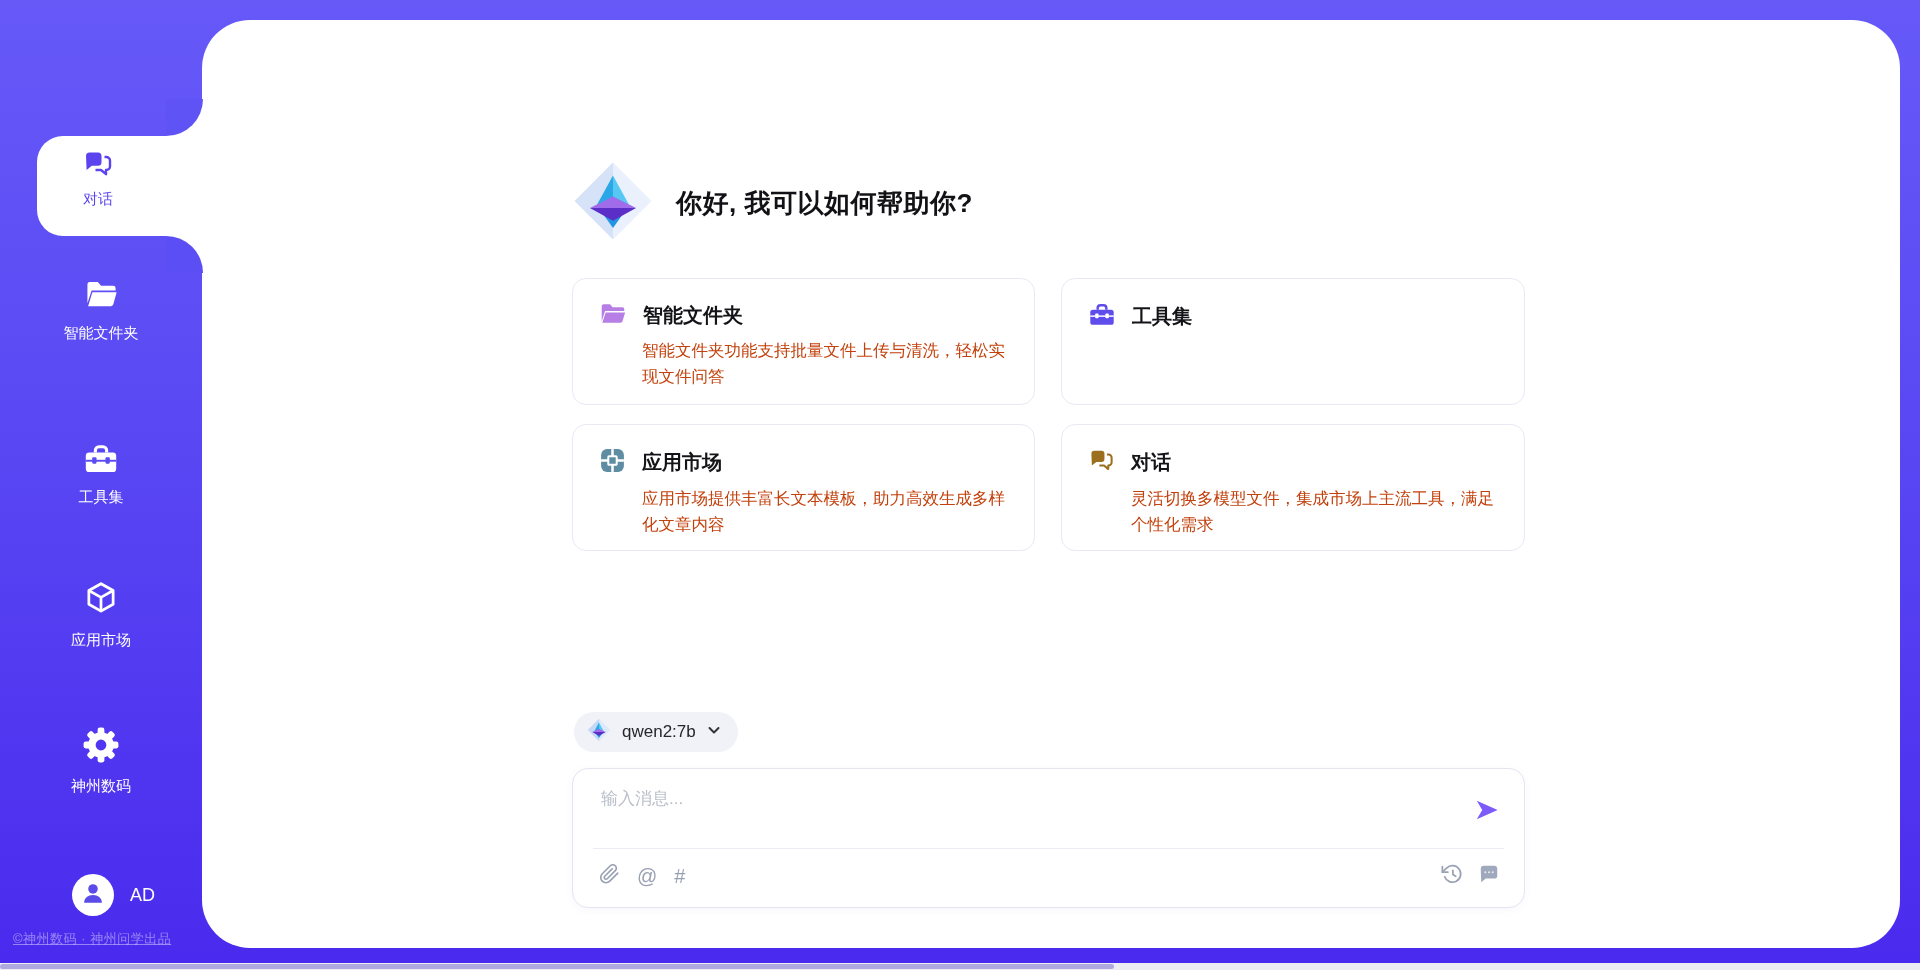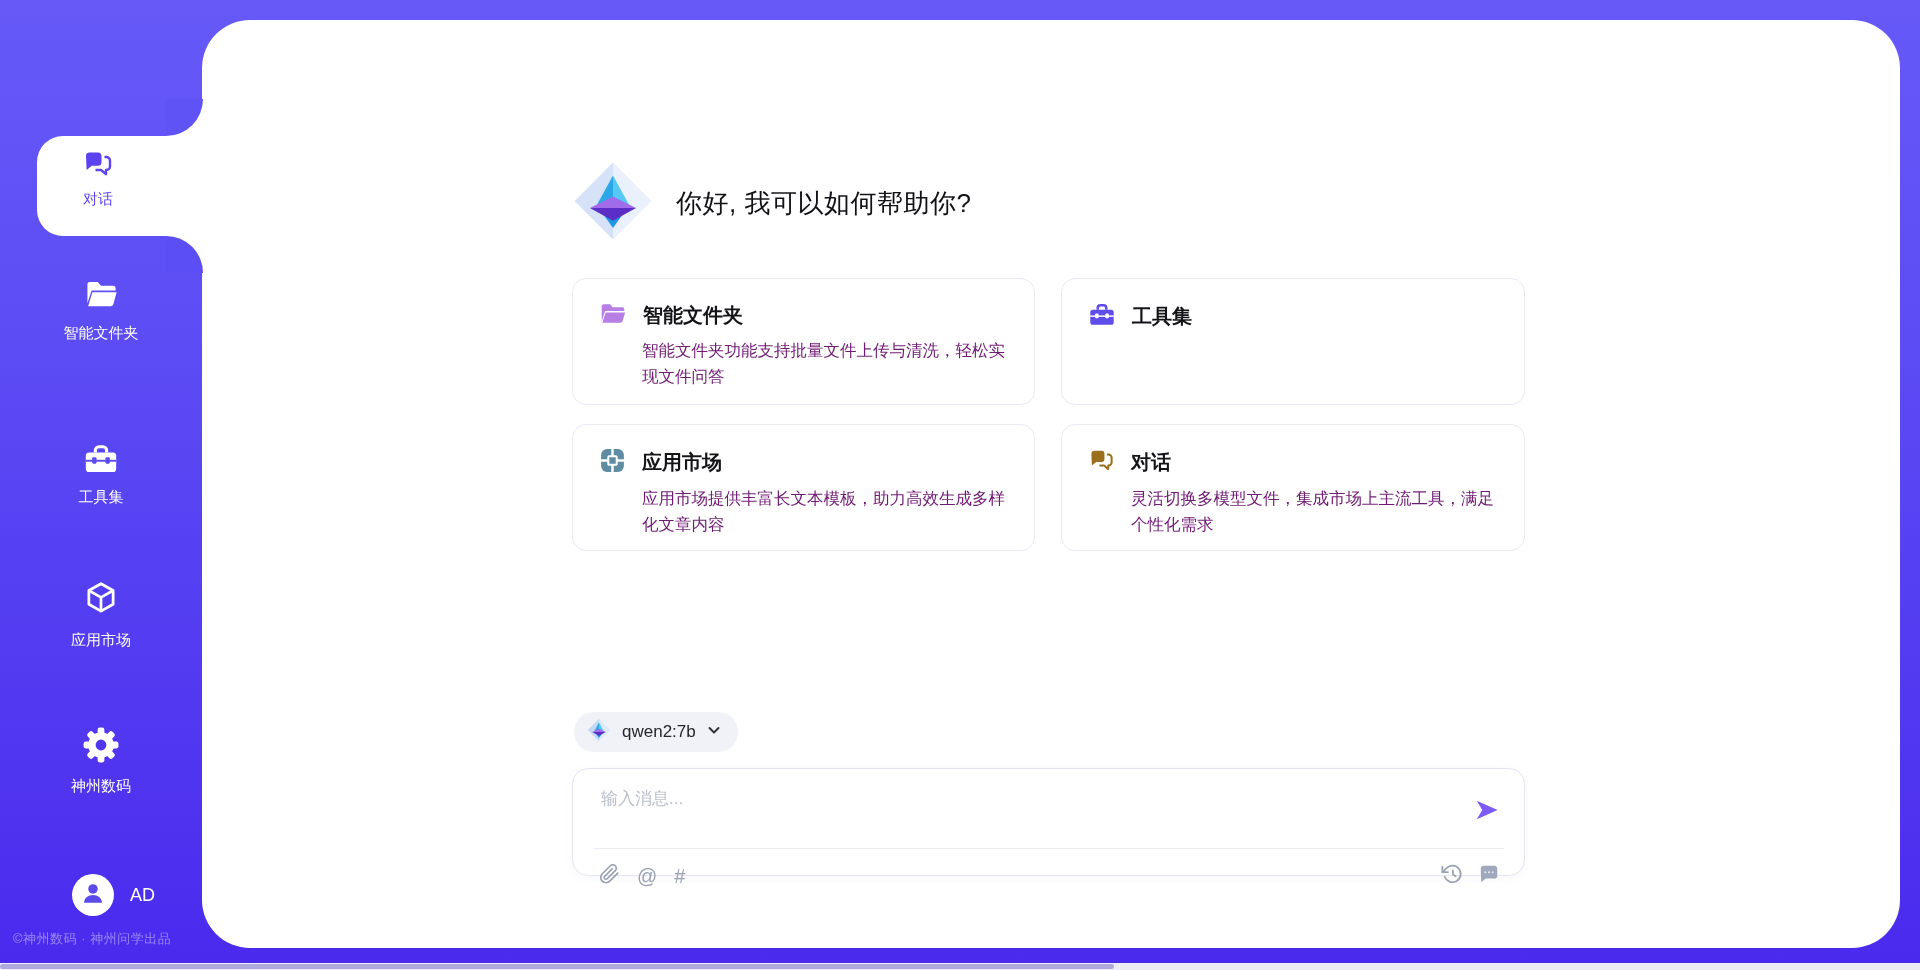--- a/index.html
+++ b/index.html
@@ -28,39 +28,39 @@
   .fillet-top .q{width:100%;height:100%;background:#6053f6;border-bottom-right-radius:100%;}
   .fillet-bottom .q{width:100%;height:100%;background:#5c4ef5;border-top-right-radius:100%;}
 
   .nav-item{position:absolute;left:0;width:202px;display:flex;flex-direction:column;align-items:center;cursor:pointer;}
   .nav-label{color:#ffffff;font-size:15px;margin-top:9px;}
   .nav-folders{top:278px;} .nav-tools{top:441px;} .nav-market{top:580px;} .nav-settings{top:726px;}
 
   .user-row{position:absolute;left:72px;top:874px;display:flex;align-items:center;justify-content:flex-end;}
   .avatar{width:42px;height:42px;border-radius:50%;background:#ffffff;display:flex;align-items:center;justify-content:center;}
   .user-name{color:#fff;font-size:18px;margin-left:16px;}
-  .copyright{position:absolute;left:13px;bottom:22px;color:rgba(255,255,255,0.42);font-size:13px;letter-spacing:.5px;white-space:nowrap;}
+  .copyright{position:absolute;left:13px;bottom:22px;color:rgba(255,255,255,0.42);font-size:13px;letter-spacing:.5px;white-space:nowrap;text-decoration:underline;}
 
   
   .greeting{position:absolute;left:370px;top:140px;display:flex;align-items:center;}
-  .greeting-title{margin-left:22px;font-size:26px;font-weight:400;color:#121216;letter-spacing:.5px;}
+  .greeting-title{margin-left:22px;font-size:26px;font-weight:700;color:#121216;letter-spacing:.5px;}
 
   .cards{position:absolute;left:370px;top:258px;width:953px;display:grid;
     grid-template-columns:463px 464px;column-gap:26px;row-gap:19px;}
   .card{height:127px;box-sizing:border-box;background:#fff;border:1px solid #eae8f4;border-radius:14px;
     padding:22px 24px 0 26px;cursor:pointer;}
   .card-head{display:flex;align-items:center;}
   .card-title{font-size:20px;font-weight:700;color:#141418;margin-left:16px;}
-  .card-desc{margin:8px 0 0 43px;font-size:16.5px;line-height:1.55;color:#701a75;max-width:378px;}
+  .card-desc{margin:8px 0 0 43px;font-size:16.5px;line-height:1.55;color:#c2410c;max-width:378px;}
 
   .model-pill{position:absolute;left:372px;top:692px;height:40px;border-radius:20px;background:#f1f2f7;
     display:inline-flex;align-items:center;padding:0 16px 0 13px;cursor:pointer;justify-content:center;}
   .model-name{font-size:17px;color:#26262e;margin:0 10px 0 11px;}
 
-  .composer{position:absolute;left:370px;top:748px;width:953px;height:108px;box-sizing:border-box;
+  .composer{position:absolute;left:370px;top:748px;width:953px;height:140px;box-sizing:border-box;
     background:#fff;border:1px solid #e6e4f0;border-radius:16px;box-shadow:0 2px 10px rgba(80,70,180,0.04);}
   .composer textarea{position:absolute;left:26px;top:16px;width:830px;height:56px;border:none;outline:none;
     resize:none;background:transparent;font-family:"Liberation Sans","DejaVu Sans",sans-serif;
     font-size:17px;color:#333;}
   .composer textarea::placeholder{color:#b9bec9;}
   .send-btn{position:absolute;right:22px;top:28px;width:30px;height:30px;display:flex;align-items:center;justify-content:center;cursor:pointer;}
   .composer-divider{position:absolute;left:20px;right:20px;top:79px;height:1px;background:#edecf4;}
   .composer-left{position:absolute;left:26px;top:94px;display:flex;align-items:center;gap:17px;}
   .composer-right{position:absolute;right:24px;top:94px;display:flex;align-items:center;gap:15px;}
   .glyph-icon{font-size:20px;color:#98a0b3;line-height:24px;cursor:pointer;}

